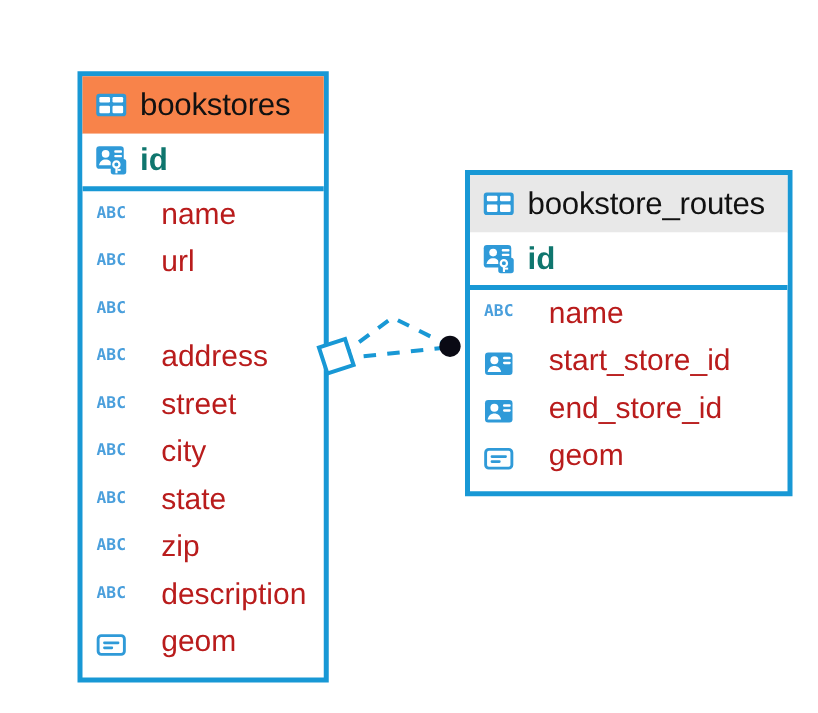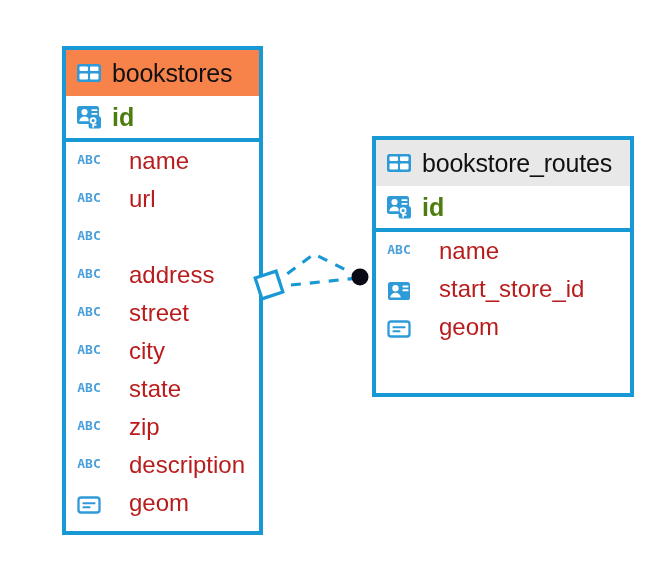--- a/index.html
+++ b/index.html
@@ -57,21 +57,21 @@
     box-sizing: border-box;
     height: 46px;
     padding: 0 8px 0 9px;
     gap: 9px;
     border-bottom: 4px solid #1898d5;
     background: #ffffff;
   }
   .pk-label {
     font-size: 25px;
     font-weight: bold;
-    color: #4d7c0f;
+    color: #0f766e;
     line-height: 1;
     white-space: nowrap;
   }
 
   .fields {
     padding: 7px 0 8px 0;
   }
   .field-row {
     display: flex;
     align-items: flex-start;
@@ -119,21 +119,21 @@
     width: 130px;
     height: 80px;
     pointer-events: none;
   }
 </style>
 </head>
 <body>
 
 <div id="canvas">
 
-  <div class="entity" id="entity-bookstores" style="left:62px; top:46px; width:201px; height:489px;">
+  <div class="entity" id="entity-bookstores" style="left:62px; top:57px; width:201px; height:489px;">
 
     <div class="entity-header accent-orange">
       <span class="icon">
         <svg width="28" height="28" viewBox="0 0 28 28">
           <rect x="2" y="5" width="24" height="18" rx="2.5" fill="#2f9ad8"></rect>
           <rect x="4.5" y="7.5" width="8.5" height="4.5" rx="1" fill="#ffffff"></rect>
           <rect x="15" y="7.5" width="8.5" height="4.5" rx="1" fill="#ffffff"></rect>
           <rect x="4.5" y="14.5" width="8.5" height="6" rx="1" fill="#ffffff"></rect>
           <rect x="15" y="14.5" width="8.5" height="6" rx="1" fill="#ffffff"></rect>
         </svg>
@@ -263,20 +263,32 @@
             <rect x="3" y="5" width="22" height="18" rx="2.6" fill="#2f9ad8"></rect>
             <circle cx="10.5" cy="11.2" r="3.2" fill="#ffffff"></circle>
             <path d="M5.1 20.6c0.6-3.2 2.8-4.8 5.4-4.8s4.8 1.6 5.4 4.8z" fill="#ffffff"></path>
             <rect x="17.4" y="8.4" width="6.2" height="2" rx="0.9" fill="#ffffff"></rect>
             <rect x="17.4" y="12.3" width="6.2" height="2" rx="0.9" fill="#ffffff"></rect>
           </svg>
         </span>
         <span class="field-label">start_store_id</span>
       </div>
 
+      <div class="field-row">
+        <span class="icon">
+          <svg width="28" height="28" viewBox="0 0 28 28">
+            <rect x="3" y="5" width="22" height="18" rx="2.6" fill="#2f9ad8"></rect>
+            <circle cx="10.5" cy="11.2" r="3.2" fill="#ffffff"></circle>
+            <path d="M5.1 20.6c0.6-3.2 2.8-4.8 5.4-4.8s4.8 1.6 5.4 4.8z" fill="#ffffff"></path>
+            <rect x="17.4" y="8.4" width="6.2" height="2" rx="0.9" fill="#ffffff"></rect>
+            <rect x="17.4" y="12.3" width="6.2" height="2" rx="0.9" fill="#ffffff"></rect>
+          </svg>
+        </span>
+        <span class="field-label">end_store_id</span>
+      </div>
 
       <div class="field-row">
         <span class="icon">
           <svg width="28" height="28" viewBox="0 0 28 28">
             <rect x="3.5" y="6.5" width="21" height="15" rx="2.6" fill="none" stroke="#2f9ad8" stroke-width="2.3"></rect>
             <rect x="7.5" y="11.2" width="13" height="2.1" rx="0.9" fill="#2f9ad8"></rect>
             <rect x="7.5" y="15.2" width="8" height="2.1" rx="0.9" fill="#2f9ad8"></rect>
           </svg>
         </span>
         <span class="field-label">geom</span>

